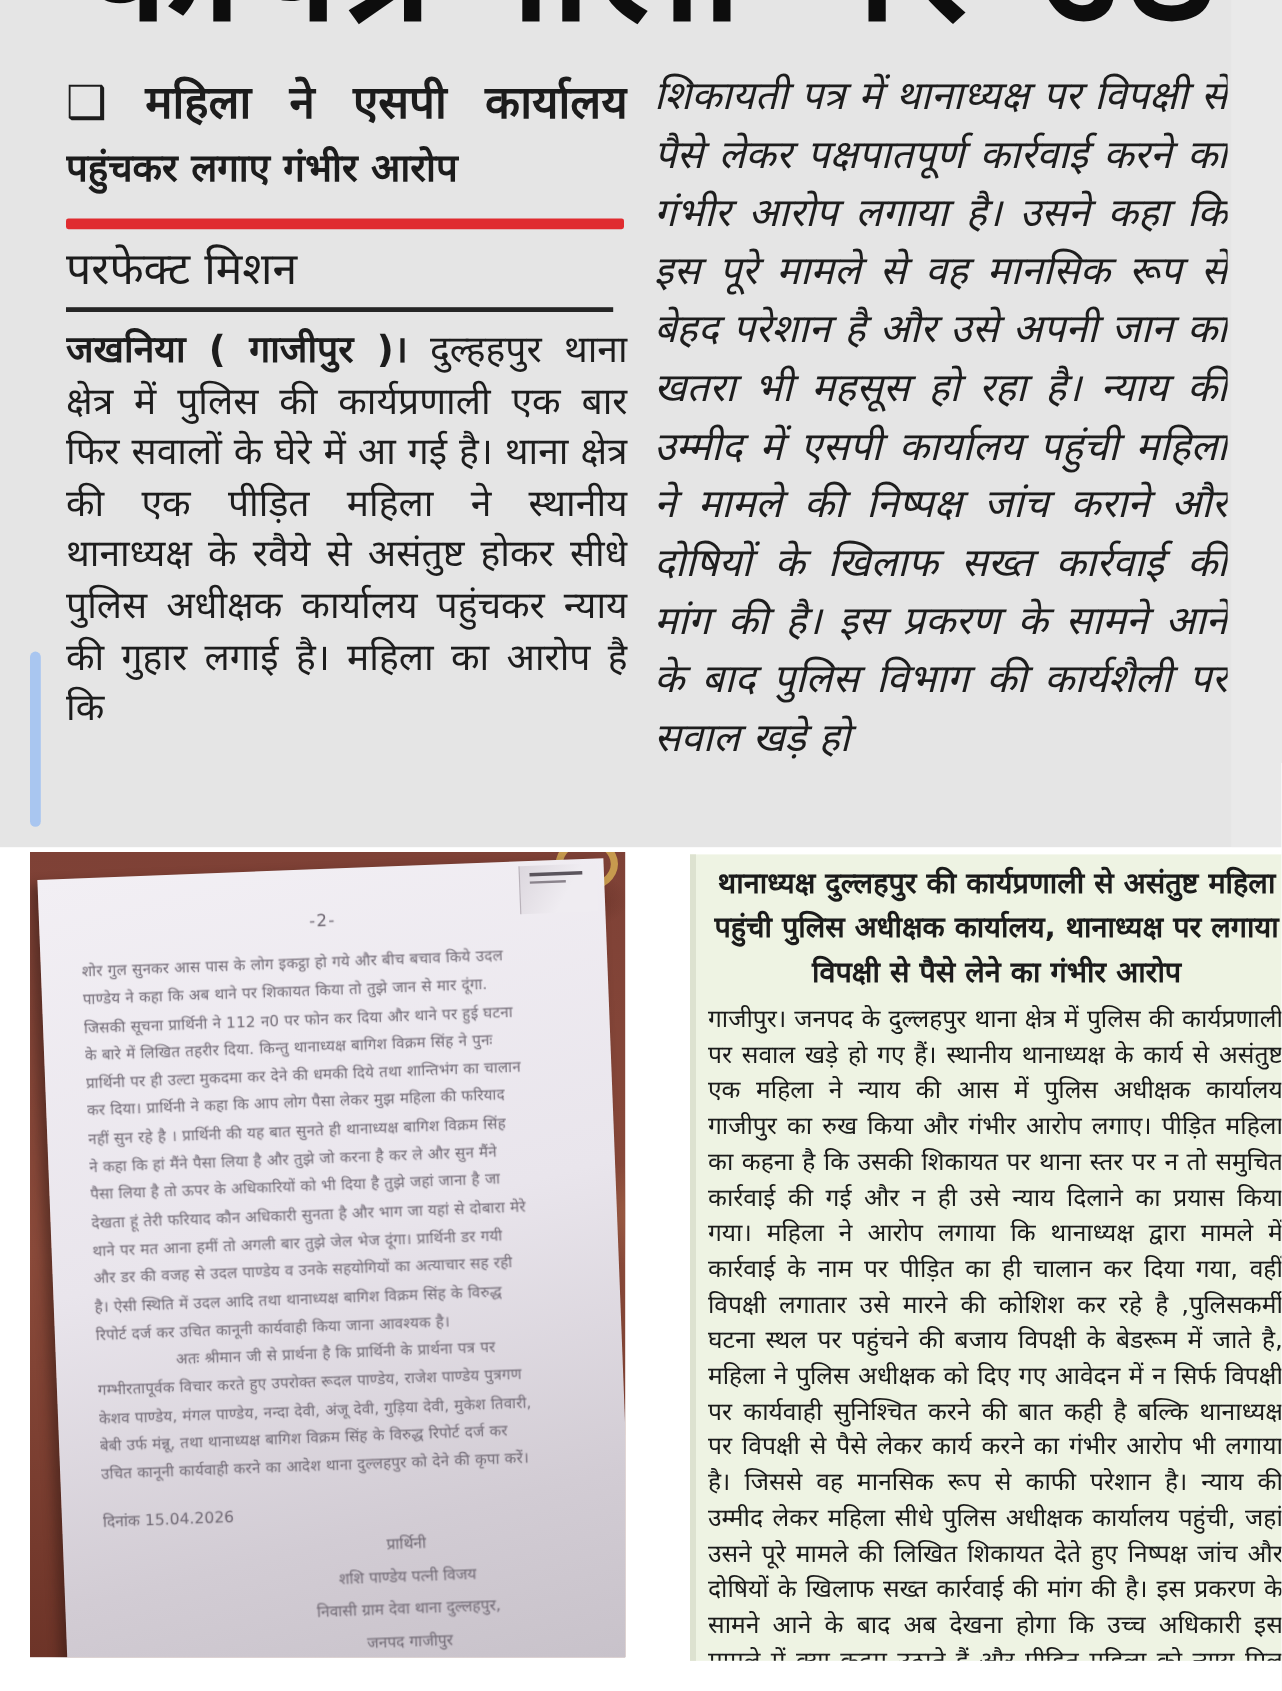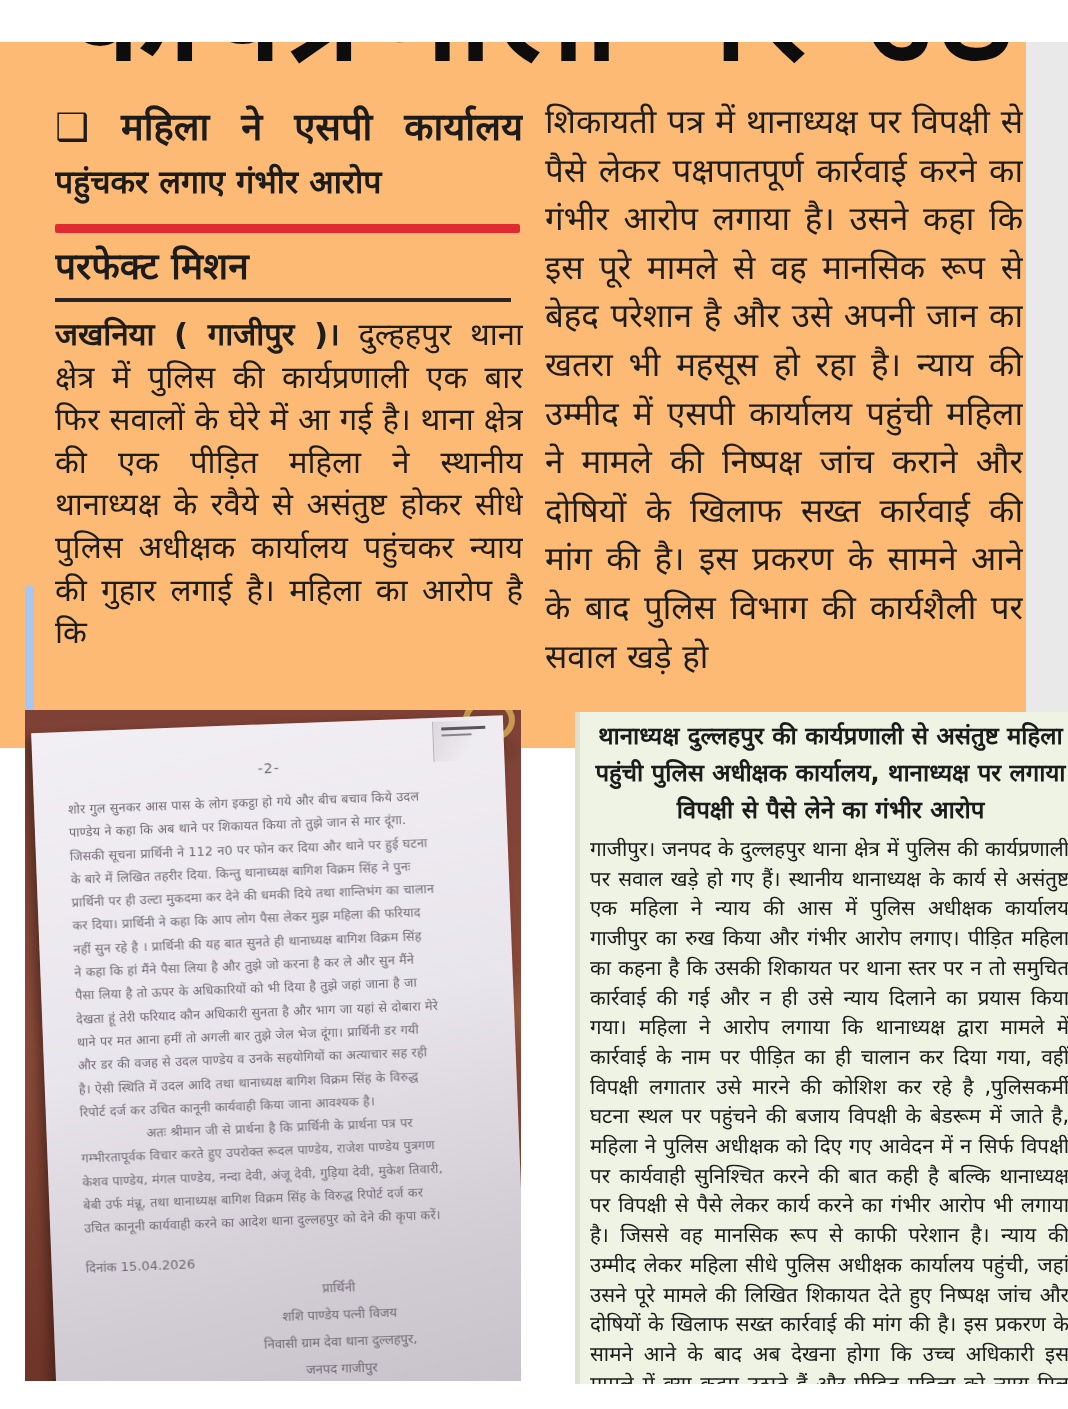--- a/index.html
+++ b/index.html
@@ -1,36 +1,36 @@
 <!DOCTYPE html>
 <html><head>
 <meta charset="utf-8">
 <style>
   html,body{margin:0;padding:0;background:#ffffff;}
   .page{position:relative;width:1068px;height:1409px;background:#ffffff;overflow:hidden;
         font-family:"DejaVu Sans",sans-serif;}
 
   
-  .top-scan{position:absolute;left:0;top:0;width:1068px;height:706px;background:#fdba74;overflow:hidden;margin-top:42px;}
+  .top-scan{position:absolute;left:0;top:0;width:1068px;height:706px;background:#e5e5e5;overflow:hidden;}
   .edge-band{position:absolute;right:0;top:0;width:42px;height:706px;background:#e9e9e9;}
   .masthead-clip{position:absolute;left:70px;top:0;width:980px;height:52px;overflow:hidden;}
   .masthead-clip .big{font-size:128px;line-height:130px;font-weight:bold;color:#0d0d0d;
         letter-spacing:6px;white-space:nowrap;margin-top:-92px;}
 
   .col-left{position:absolute;left:55px;top:58px;width:468px;height:648px;overflow:hidden;color:#1c1c1c;}
   .hl1{font-size:38px;font-weight:bold;line-height:55px;text-align:justify;text-align-last:justify;}
   .hl2{font-size:32px;font-weight:bold;line-height:55px;}
   .red-rule{margin-top:14px;width:465px;height:9px;background:#e02c30;border-radius:2px;}
-  .kicker{margin-top:9px;font-size:37px;font-weight:bold;line-height:50px;}
+  .kicker{margin-top:9px;font-size:37px;font-weight:normal;line-height:50px;}
   .black-rule{margin-top:6px;width:456px;height:4px;background:#262626;}
   .body-l{margin-top:11px;font-size:31px;line-height:42.6px;text-align:justify;color:#1d1d1d;}
   .dateline{font-weight:bold;}
 
   .col-right{position:absolute;left:545px;top:56px;width:478px;height:650px;overflow:hidden;}
-  .body-r{font-size:33px;line-height:48.6px;text-align:justify;color:#1d1d1d;}
+  .body-r{font-size:33px;line-height:48.6px;text-align:justify;color:#1d1d1d;font-style:italic;}
 
   .blue-capsule{position:absolute;left:25px;top:543px;width:9px;height:146px;border-radius:5px;
         background:#a9c6f0;filter:blur(.4px);}
 
   
   .photo{position:absolute;left:25px;top:710px;width:496px;height:671px;overflow:hidden;
         background:
           radial-gradient(90px 40px at 88% 6%, #5f2d24 0%, rgba(95,45,36,0) 70%),
           radial-gradient(120px 60px at 96% 45%, #9a5b43 0%, rgba(154,91,67,0) 70%),
           linear-gradient(180deg,#7e4136 0%, #8a4a3a 50%, #6d3428 100%);}

